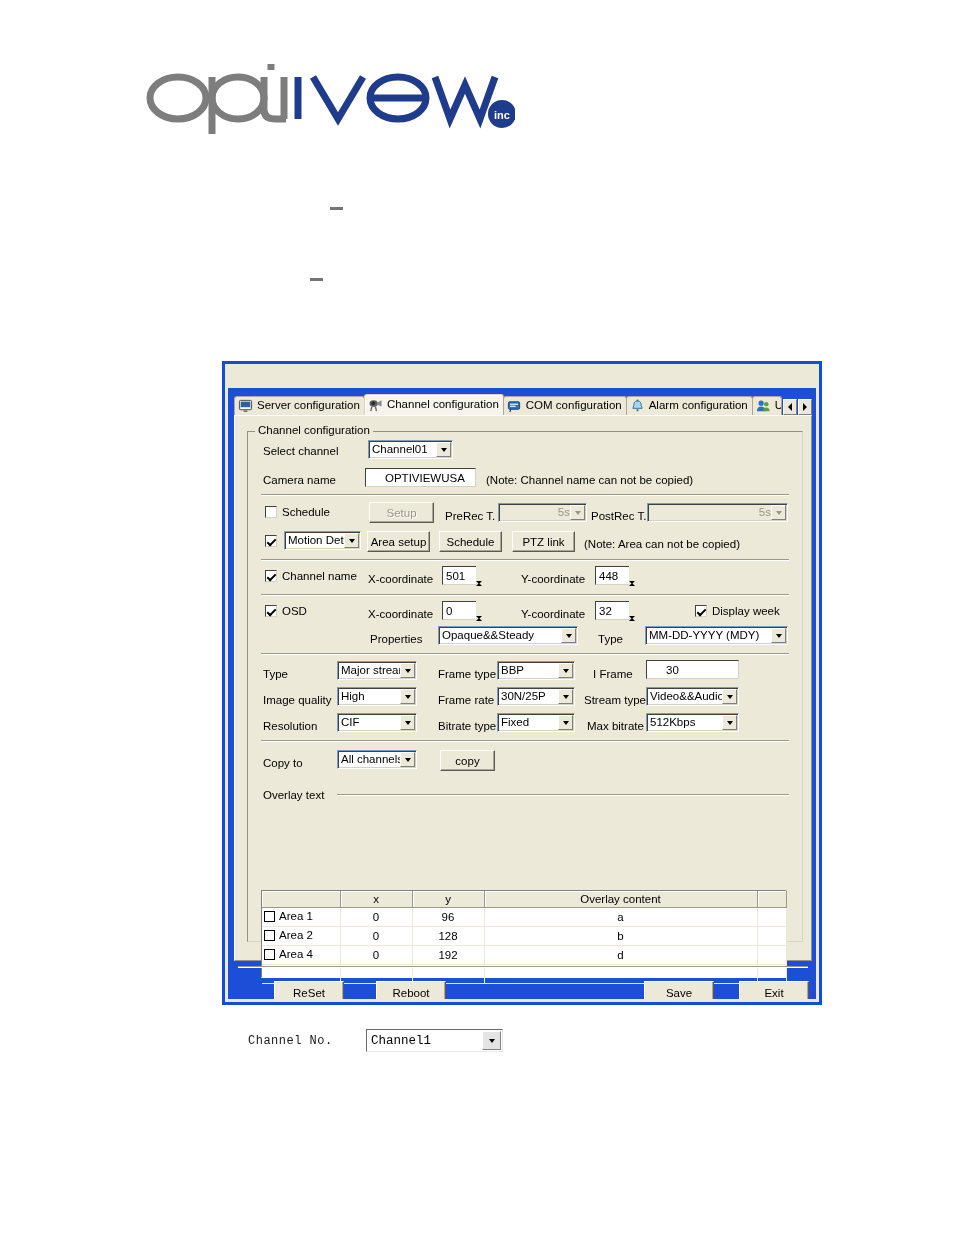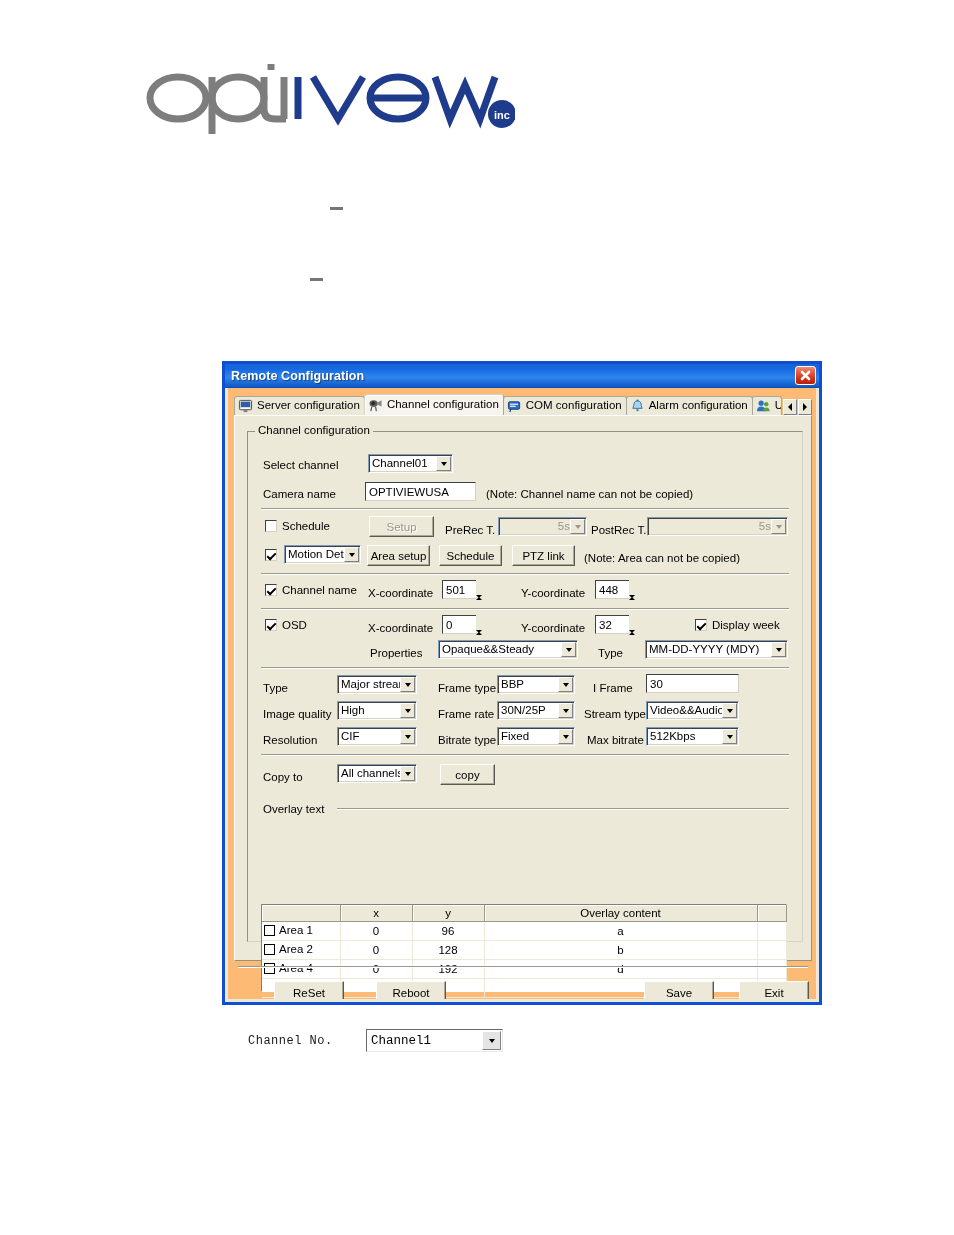--- a/index.html
+++ b/index.html
@@ -61,21 +61,21 @@
     border-radius: 3px;
     box-sizing: border-box;
     display: flex; align-items: center; justify-content: center;
     cursor: pointer;
   }
   #close-btn svg { display:block; }
 
   #client-area {
     position: absolute;
     left: 3px; right: 3px; top: 24px; bottom: 3px;
-    background: #fdba74;
+    background: #1d4ed8;
     overflow: hidden;
   }
 
   
   #tabstrip {
     position: relative;
     margin: 6px 4px 0 6px;
     height: 21px;
     display: flex;
     align-items: flex-end;
@@ -148,21 +148,21 @@
   }
   #groupbox .gb-title {
     position: absolute;
     left: 8px; top: 0;
     background: #ece9d8;
     padding: 0 3px;
     font-size: 11.5px;
     color: #000;
     z-index: 2;
   }
-  .gb-inner { position: absolute; left: 0; top: 7px; right:0; bottom:0;margin-top:14px; }
+  .gb-inner { position: absolute; left: 0; top: 7px; right:0; bottom:0; }
 
   
   .lbl { position: absolute; font-size: 11.5px; color: #000; white-space: nowrap; line-height: 14px; }
 
   
   .sep {
     position: absolute;
     height: 1px;
     background: #9a9a8c;
     border-bottom: 1px solid #ffffff;
@@ -204,21 +204,21 @@
   
   .tbox {
     position: absolute;
     height: 19px;
     background: #ffffff;
     border: 1px solid;
     border-color: #404040 #d6d2c2 #d6d2c2 #404040;
     box-sizing: border-box;
     font-size: 11.5px; color: #000;
     display: flex; align-items: center;
-    padding-left: 3px;
+    padding-left: 19px;
     overflow: hidden;
   }
 
   
   .spin { position: absolute; height: 19px; display: flex; }
   .spin .sval {
     width: 34px; height: 19px;
     background: #ffffff;
     border: 1px solid;
     border-color: #404040 #d6d2c2 #d6d2c2 #404040;
@@ -387,28 +387,20 @@
     <circle cx="357" cy="64" r="14" fill="#1f3b8c"></circle>
     <text x="357" y="69" font-family="Liberation Sans, sans-serif" font-size="11" font-weight="bold" fill="#ffffff" text-anchor="middle">inc</text>
   </svg>
 </div>
 
 <div class="dash-mark" id="dash-1"></div>
 <div class="dash-mark" id="dash-2"></div>
 
 <div id="dialog">
 
-  <div id="titlebar">
-    <span id="title-text">Remote Configuration</span>
-    <div id="close-btn">
-      <svg width="13" height="13" viewBox="0 0 13 13">
-        <path d="M3 3 L10 10 M10 3 L3 10" stroke="#ffffff" stroke-width="2.6" stroke-linecap="round" fill="none"></path>
-      </svg>
-    </div>
-  </div>
 
   <div id="client-area">
 
     <div id="tabstrip">
 
       <div class="tab">
         <svg class="tab-icon" viewBox="0 0 16 15">
           <rect x="1.5" y="1.5" width="13" height="10" rx="1" fill="#d8d8d8" stroke="#4a4a4a"></rect>
           <rect x="3" y="3" width="10" height="6" fill="#2c5fa8"></rect>
           <rect x="3" y="9" width="10" height="1.6" fill="#ffffff"></rect>

